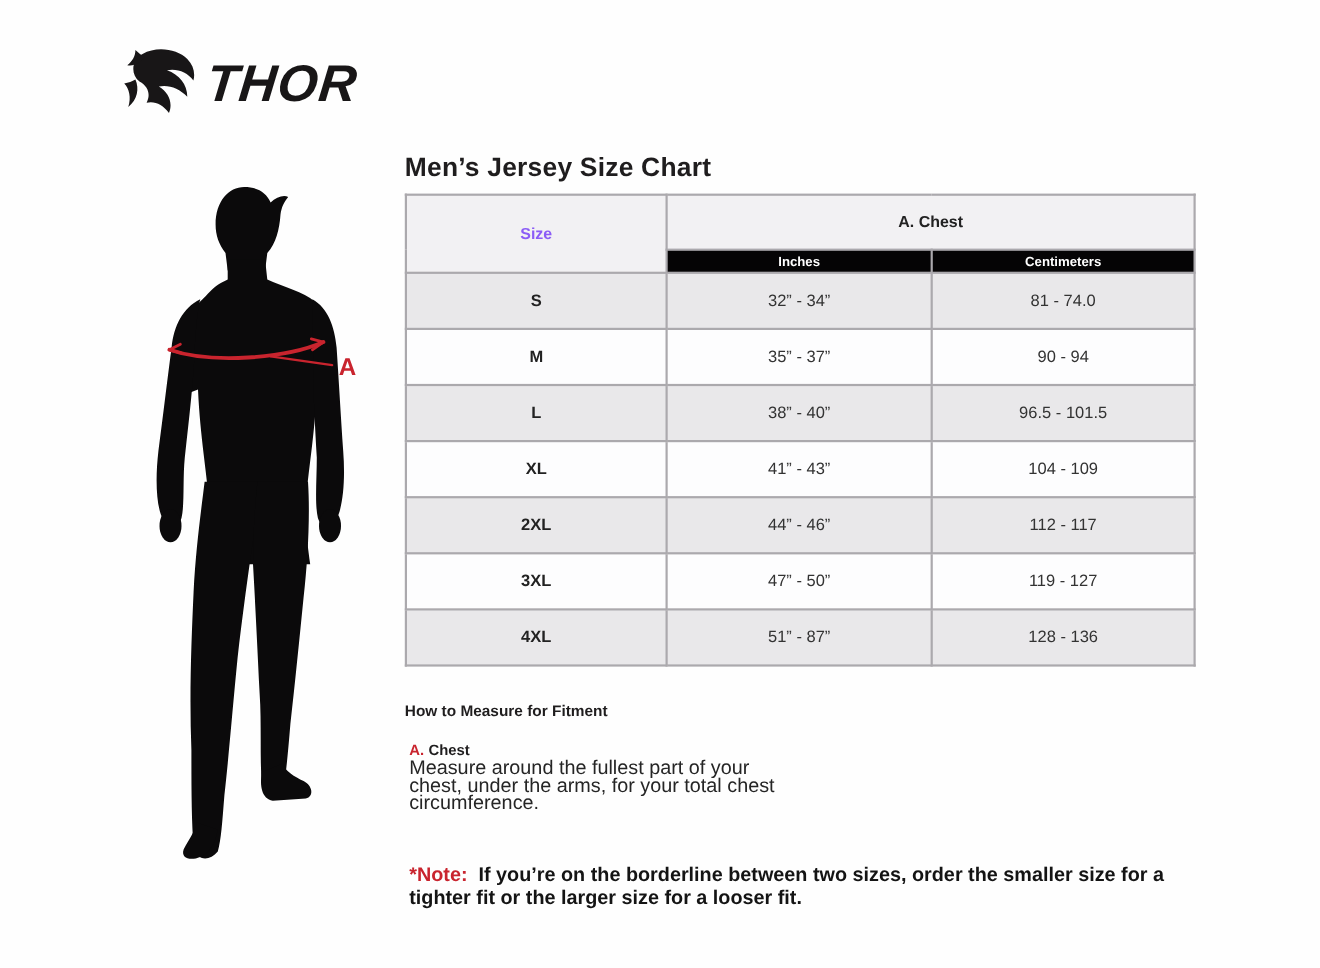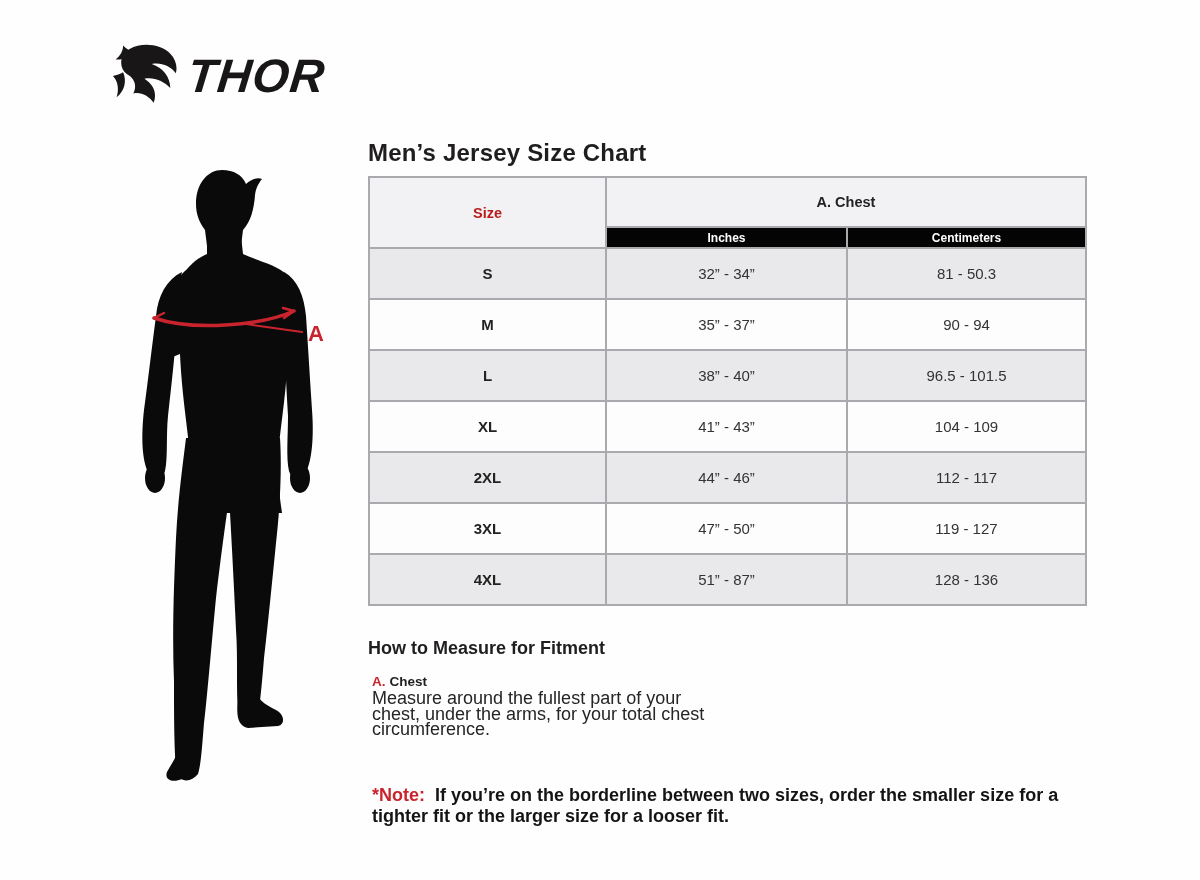--- a/index.html
+++ b/index.html
@@ -26,41 +26,41 @@
     position:absolute; top:139px; left:0;
     font-size:24px; font-weight:bold; color:#1f1d1e; letter-spacing:0.2px;
   }
 
   table.size-table {
     position:absolute; top:176px; left:0; width:717px;
     border-collapse:collapse; table-layout:fixed;
   }
   table.size-table td, table.size-table th { border:2px solid #aba9ad; }
   th.size-head {
-    width:237px; background:#f2f1f3; font-size:14.5px; font-weight:bold; color:#b91c1c;
+    width:237px; background:#f2f1f3; font-size:14.5px; font-weight:bold; color:#8b5cf6;
     height:71px; text-align:center;
   }
   th.group-head {
     background:#f2f1f3; font-size:14.5px; font-weight:bold; color:#222;
     height:50px; text-align:center;
   }
   th.bar {
     background:#050405; color:#ffffff; font-size:12px; font-weight:bold;
     height:21px; text-align:center; border-color:#8c8a8e;
   }
   td.cell {
     height:51px; text-align:center; vertical-align:middle;
     font-size:15px; color:#333; background:#fdfdfe;
   }
   td.cell.size { font-weight:bold; color:#222; }
   tr.alt td.cell { background:#e9e8ea; }
 
   .measure-heading {
     position:absolute; top:638px; left:0;
-    font-size:18px; font-weight:bold; color:#1f1d1e;text-align:center;
+    font-size:14px; font-weight:bold; color:#1f1d1e;text-align:center;
   }
   .measure-sub { position:absolute; top:674px; left:4px; font-size:13.5px; font-weight:bold; color:#1f1d1e; }
   .measure-sub .letter { color:#c9242e; margin-right:4px; }
   .measure-desc {
     position:absolute; top:691px; left:4px; width:352px;
     font-size:18px; line-height:15.5px; color:#252525;
   }
   .note-line { position:absolute; top:770px; left:4px; width:700px; font-size:18px; font-weight:bold; color:#141414;margin-top:15px; }
   .note-line .note-label { color:#c9242e; margin-right:10px; }
 
@@ -128,21 +128,21 @@
         <th class="size-head" rowspan="2">Size</th>
         <th class="group-head" colspan="2">A. Chest</th>
       </tr>
       <tr>
         <th class="bar">Inches</th>
         <th class="bar">Centimeters</th>
       </tr>
       <tr class="alt">
         <td class="cell size">S</td>
         <td class="cell">32” - 34”</td>
-        <td class="cell">81 - 50.3</td>
+        <td class="cell">81 - 74.0</td>
       </tr>
       <tr>
         <td class="cell size">M</td>
         <td class="cell">35” - 37”</td>
         <td class="cell">90 - 94</td>
       </tr>
       <tr class="alt">
         <td class="cell size">L</td>
         <td class="cell">38” - 40”</td>
         <td class="cell">96.5 - 101.5</td>

